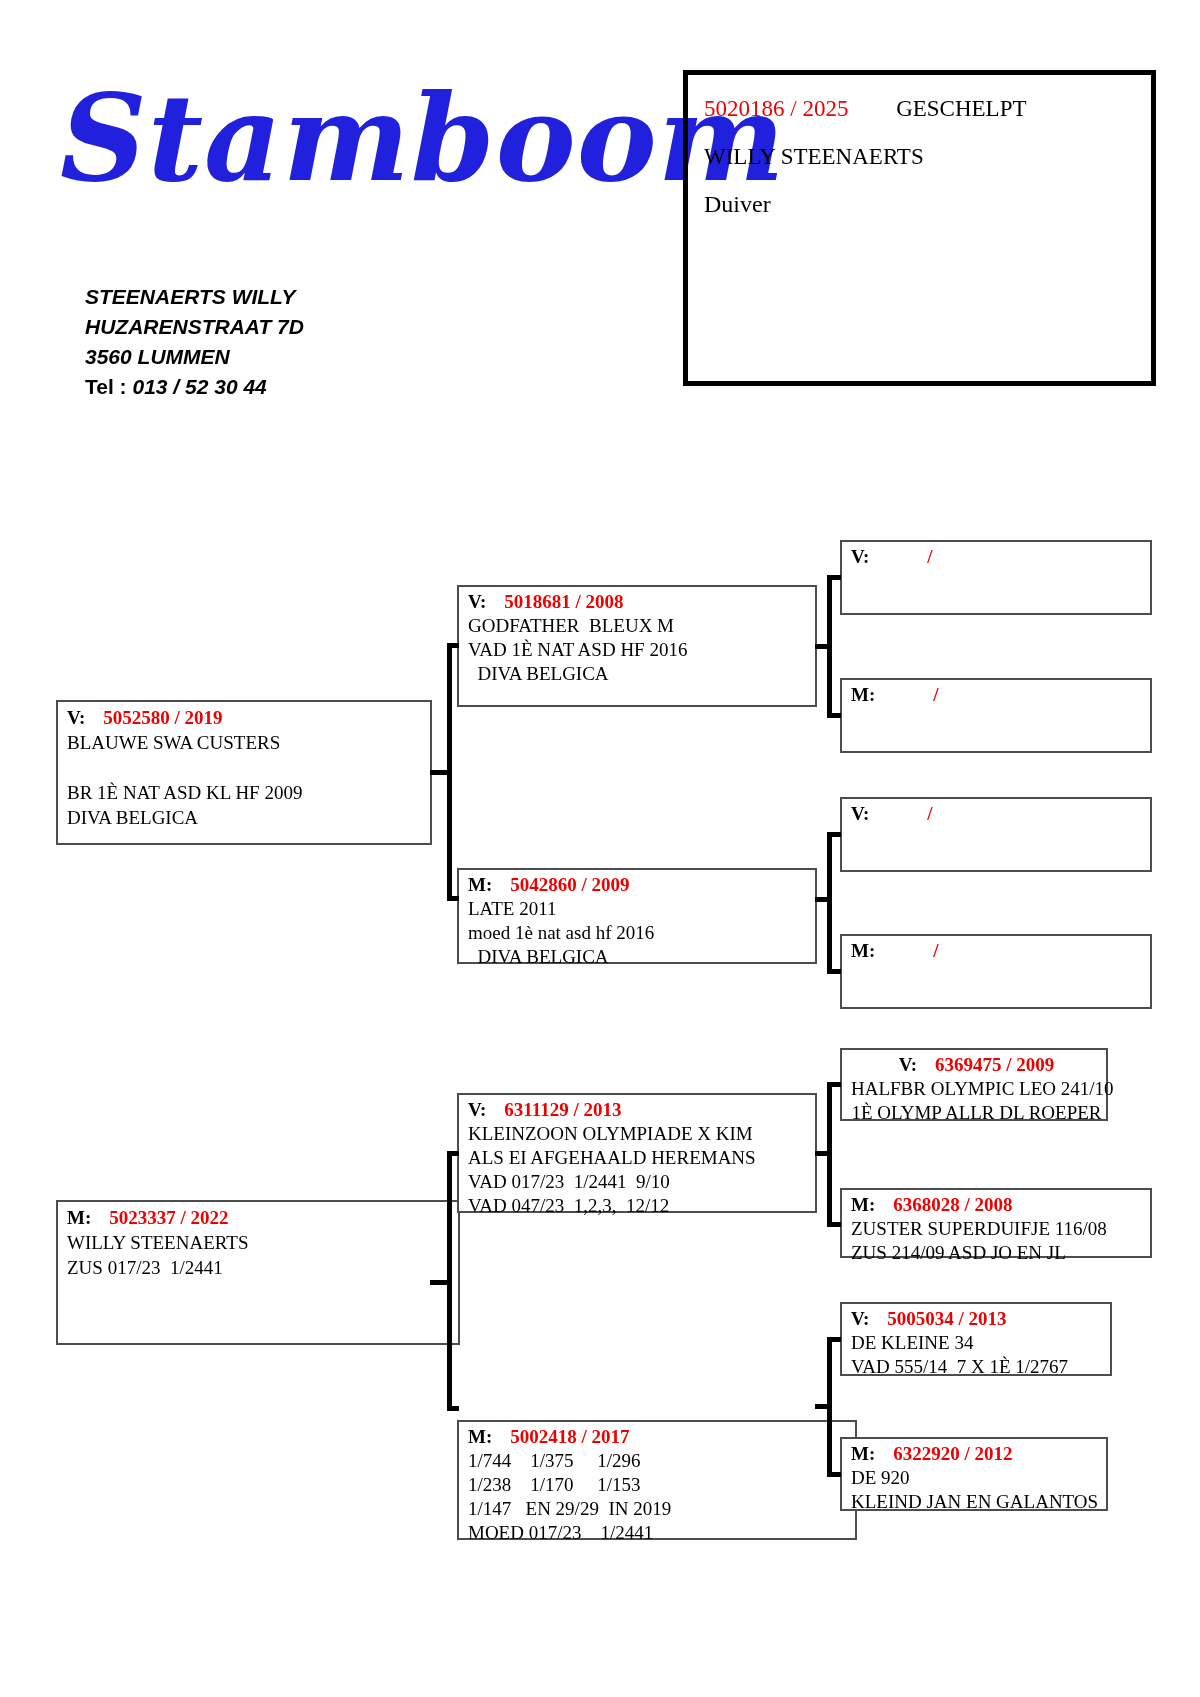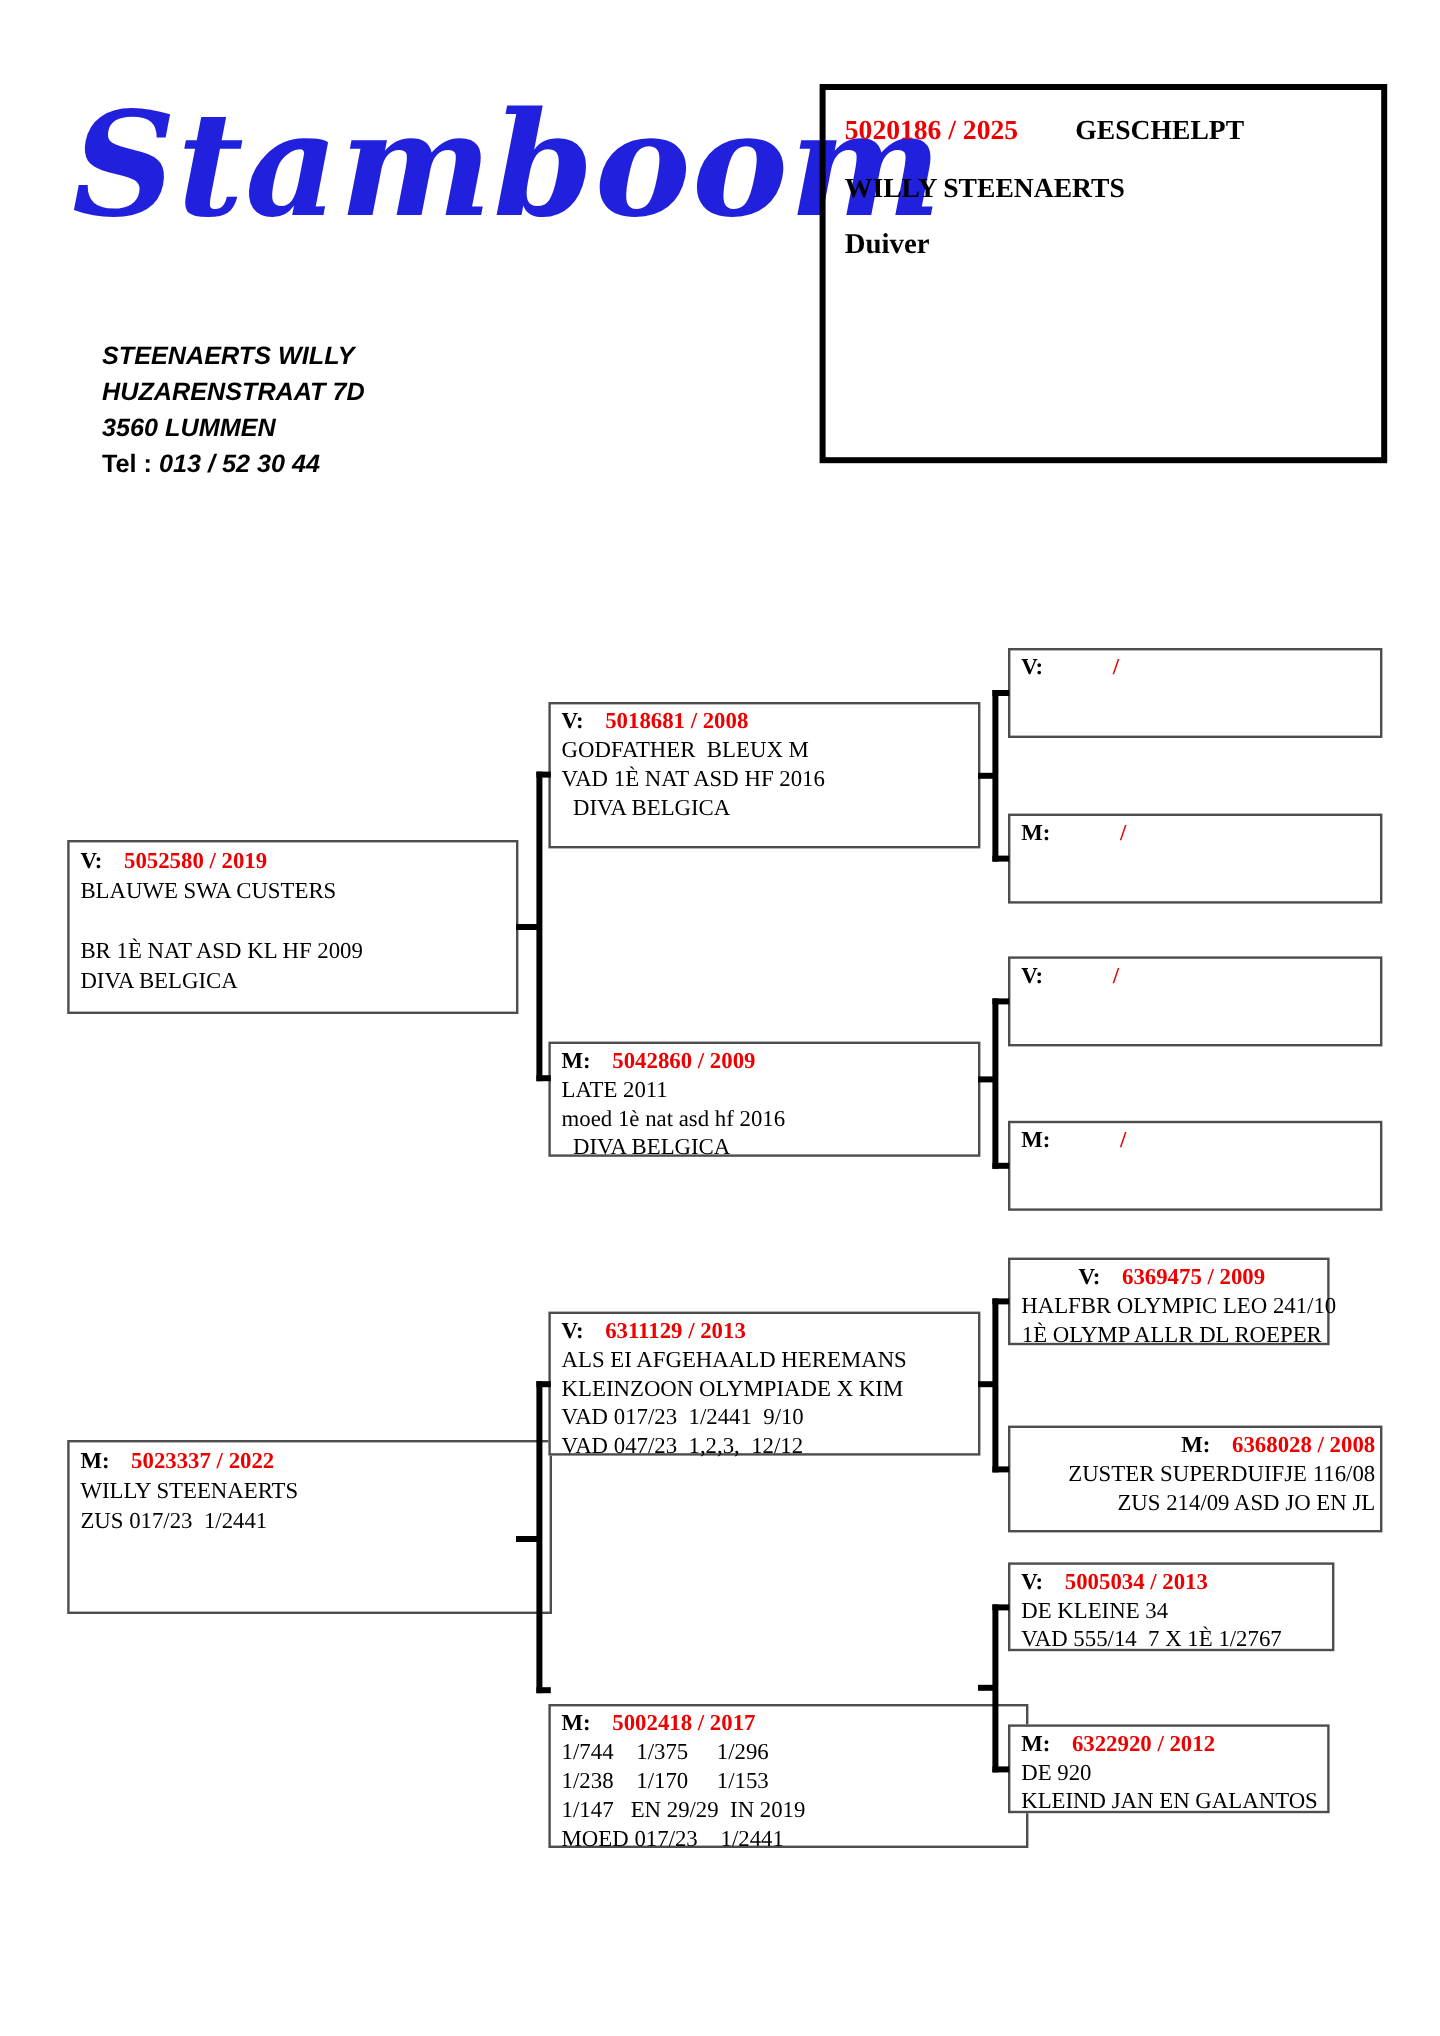--- a/index.html
+++ b/index.html
@@ -6,21 +6,21 @@
   html,body{margin:0;padding:0;background:#fff;}
   .page{position:relative;width:1200px;height:1697px;background:#fff;
         font-family:"Liberation Serif",serif;color:#000;overflow:hidden;}
 
   
   .logo{position:absolute;left:60px;top:66px;width:600px;
         font-family:"DejaVu Serif",serif;font-style:italic;font-weight:bold;
         font-size:120px;line-height:1.2;color:#2121dd;letter-spacing:1px;}
   .info-box{position:absolute;left:683px;top:70px;width:473px;height:316px;
         border:5px solid #000;box-sizing:border-box;padding:20px 0 0 16px;}
-  .info-row{font-size:23px;font-weight:bold;line-height:27px;margin-bottom:21px;}
+  .info-row{font-size:23px;font-weight:normal;line-height:27px;margin-bottom:21px;}
   .ring-red{color:#ee0000;}
   .color-label{margin-left:42px;color:#000;}
   .sex-row{font-size:24px;}
 
   .address{position:absolute;left:85px;top:282px;
         font-family:"Liberation Sans",sans-serif;font-weight:bold;font-style:italic;
         font-size:21px;line-height:30px;}
   .tel-label{font-style:normal;}
 
   
@@ -36,21 +36,21 @@
   #b-g1v .line,#b-g1m .line{min-height:25px;}
   #b-g2v1{left:457px;top:585px; width:360px;height:122px;}
   #b-g2m1{left:457px;top:868px; width:360px;height:96px;}
   #b-g2v2{left:457px;top:1093px;width:360px;height:120px;}
   #b-g2m2{left:457px;top:1420px;width:400px;height:120px;}
   #b-g31{left:840px;top:540px; width:312px;height:75px;}
   #b-g32{left:840px;top:678px; width:312px;height:75px;}
   #b-g33{left:840px;top:797px; width:312px;height:75px;}
   #b-g34{left:840px;top:934px; width:312px;height:75px;}
   #b-g35{left:840px;top:1048px;width:268px;height:73px;text-align:center;}
-  #b-g36{left:840px;top:1188px;width:312px;height:89px;text-align:right;}
+  #b-g36{left:840px;top:1188px;width:312px;height:70px;}
   #b-g37{left:840px;top:1302px;width:272px;height:74px;}
   #b-g38{left:840px;top:1437px;width:268px;height:74px;}
 
   
   .bk{position:absolute;background:#000;}
   
   .b1s{left:447px;top:643px;width:5px;height:258px;}
   .b1a{left:447px;top:643px;width:12px;height:5px;}
   .b1b{left:447px;top:896px;width:12px;height:5px;}
   .b1t{left:430px;top:770px;width:19px;height:5px;}
@@ -126,22 +126,22 @@
 
   <div class="pbox" id="b-g2m1">
     <div class="line"><span class="sexlabel">M:</span><span class="ringnum">5042860 / 2009</span></div>
     <div class="line">LATE 2011</div>
     <div class="line">moed 1è nat asd hf 2016</div>
     <div class="line">  DIVA BELGICA</div>
   </div>
 
   <div class="pbox" id="b-g2v2">
     <div class="line"><span class="sexlabel">V:</span><span class="ringnum">6311129 / 2013</span></div>
+    <div class="line">KLEINZOON OLYMPIADE X KIM</div>
     <div class="line">ALS EI AFGEHAALD HEREMANS</div>
-    <div class="line">KLEINZOON OLYMPIADE X KIM</div>
     <div class="line">VAD 017/23  1/2441  9/10</div>
     <div class="line">VAD 047/23  1,2,3,  12/12</div>
   </div>
 
   <div class="pbox" id="b-g2m2">
     <div class="line"><span class="sexlabel">M:</span><span class="ringnum">5002418 / 2017</span></div>
     <div class="line">1/744    1/375     1/296</div>
     <div class="line">1/238    1/170     1/153</div>
     <div class="line">1/147   EN 29/29  IN 2019</div>
     <div class="line">MOED 017/23    1/2441</div>

